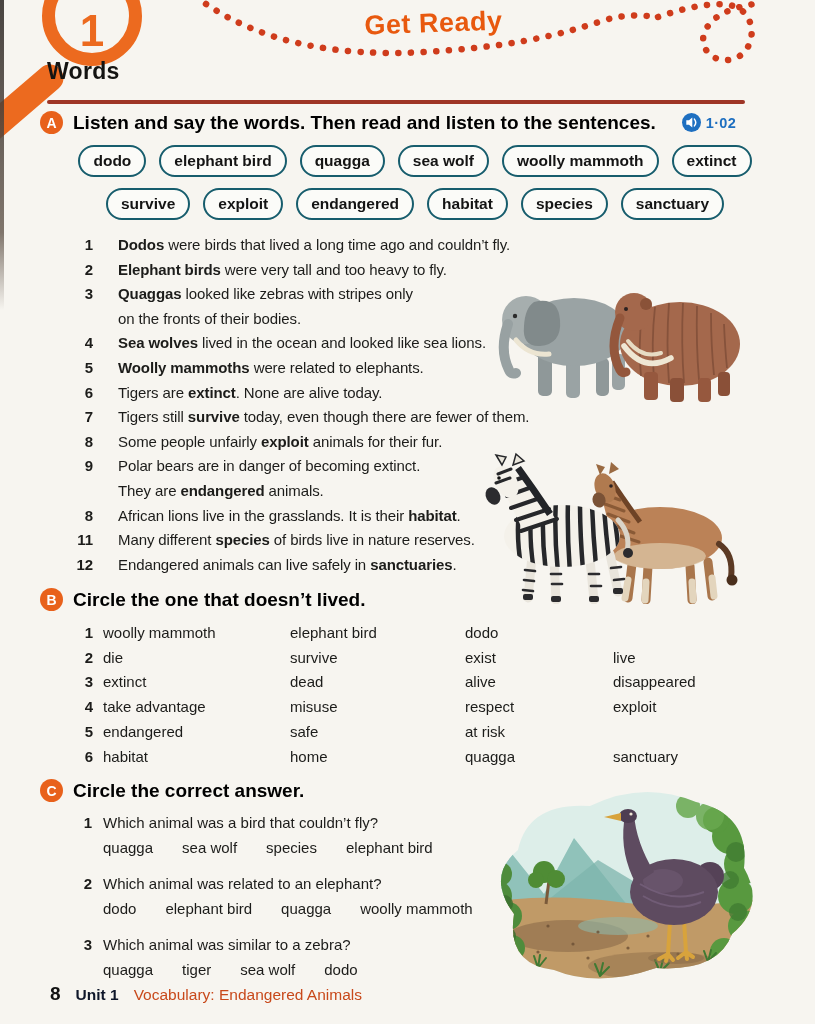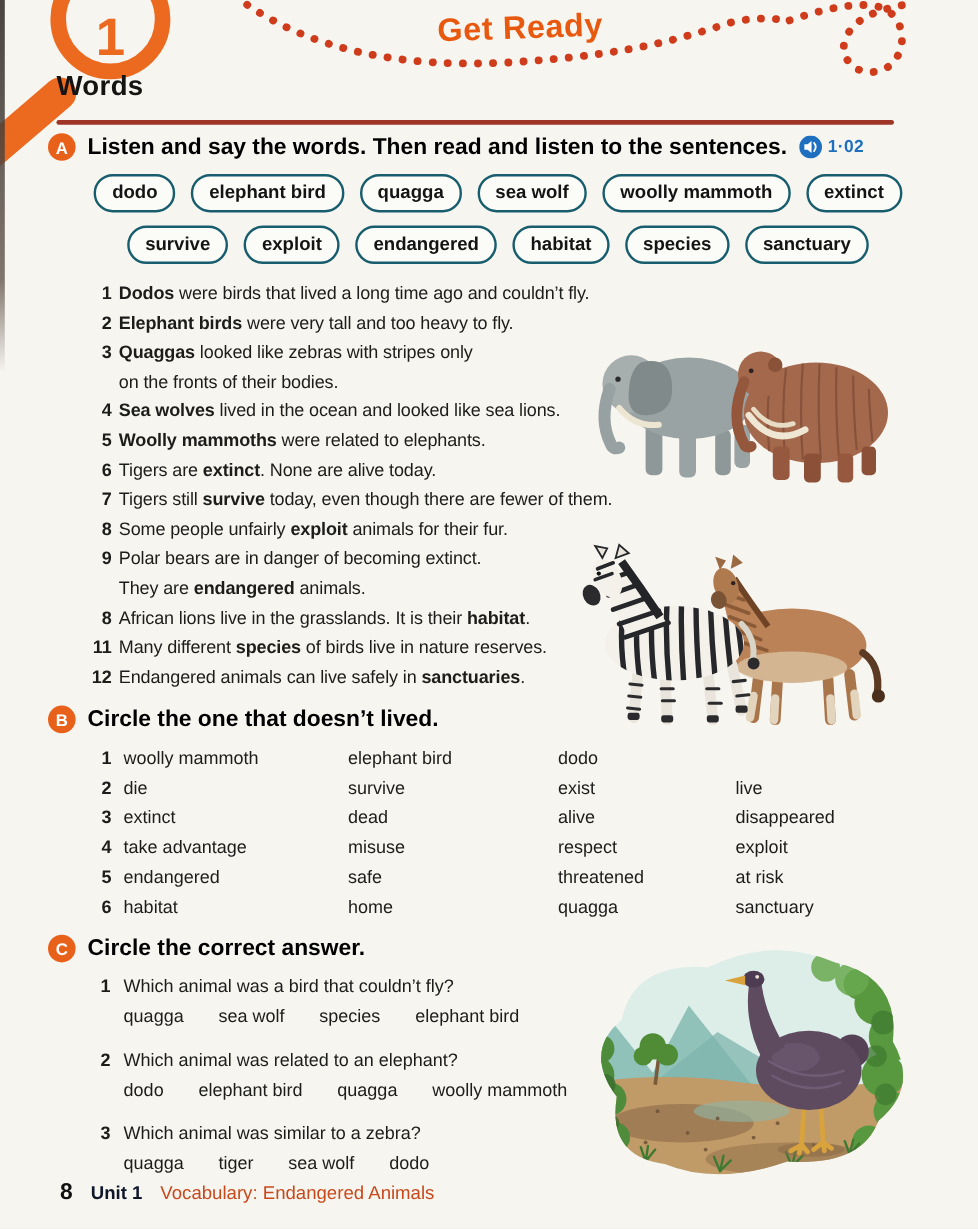--- a/index.html
+++ b/index.html
@@ -20,33 +20,33 @@
 
   
   .secA{position:absolute;left:40px;top:111px;width:720px}
   .secB{position:absolute;left:40px;top:588px;width:720px}
   .secC{position:absolute;left:40px;top:779px;width:480px}
 
   .sec-head{display:flex;align-items:center;gap:10px}
   .badge{display:inline-flex;width:23px;height:23px;border-radius:50%;background:#e8611b;color:#fff;
          font-weight:800;font-size:14px;align-items:center;justify-content:center;flex:none}
   .instr{font-weight:700;font-size:19px;color:#000000}
-  .audio{display:inline-flex;align-items:center;gap:5px;margin-left:0}
+  .audio{display:inline-flex;align-items:center;gap:5px;margin-left:16px}
   .track{color:#1e6fc0;font-weight:800;font-size:14.5px;letter-spacing:.3px}
 
   
   .pill-row{display:flex;justify-content:center;gap:13px;margin-top:11px;width:706px;margin-left:22px}
   .pill{border:2.5px solid #175d6d;border-radius:17px;padding:5px 13px;font-weight:700;font-size:15.5px;
         background:rgba(255,255,255,.55);color:#141414;white-space:nowrap}
 
   
   .sentences{margin-top:13px}
   .sentence-row{display:flex;line-height:24.6px;font-size:15px;letter-spacing:-.1px}
   .s-num{width:22px;margin-left:31px;text-align:right;font-weight:700;flex:none}
-  .s-text{margin-left:6px;white-space:nowrap}
+  .s-text{margin-left:25px;white-space:nowrap}
 
   
   .b-table{margin-top:10px}
   .b-row{display:grid;grid-template-columns:63px 187px 175px 148px auto;line-height:24.7px;font-size:15px}
   .b-num{font-weight:700;text-align:right;padding-right:10px}
   .b-cell{white-space:nowrap}
 
   
   .c-questions{margin-top:9px}
   .q-block{margin-bottom:12px;font-size:15px;line-height:24.6px}
@@ -333,21 +333,20 @@
           <div class="b-num">4</div>
           <div class="b-cell">take advantage</div>
           <div class="b-cell">misuse</div>
           <div class="b-cell">respect</div>
           <div class="b-cell">exploit</div>
         </div>
         <div class="b-row">
           <div class="b-num">5</div>
           <div class="b-cell">endangered</div>
           <div class="b-cell">safe</div>
-          <div class="b-cell">threatened</div>
           <div class="b-cell">at risk</div>
         </div>
         <div class="b-row">
           <div class="b-num">6</div>
           <div class="b-cell">habitat</div>
           <div class="b-cell">home</div>
           <div class="b-cell">quagga</div>
           <div class="b-cell">sanctuary</div>
         </div>
       </div>

